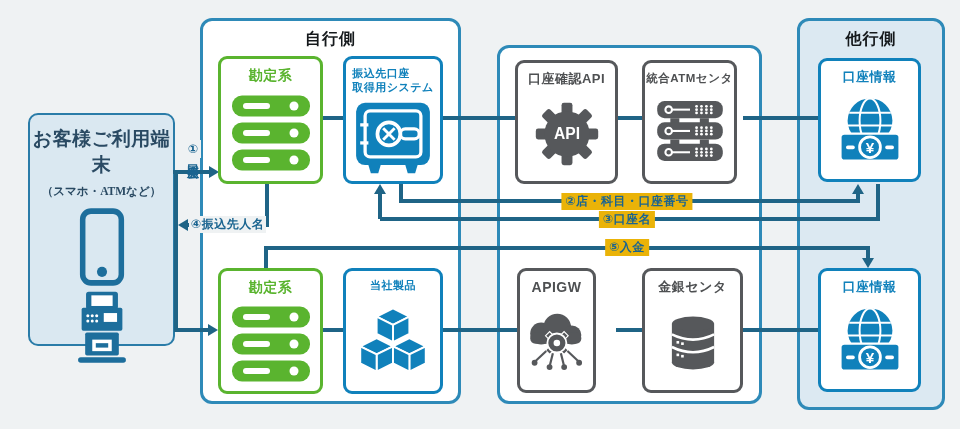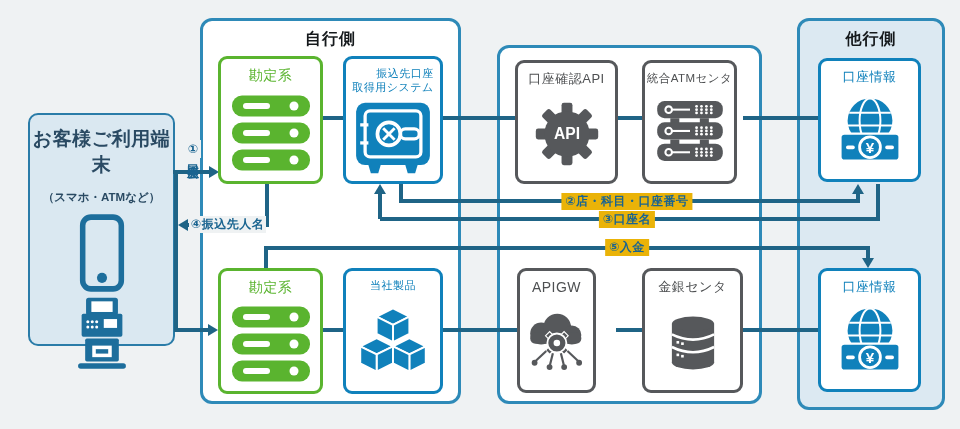--- a/index.html
+++ b/index.html
@@ -10,21 +10,21 @@
   .container{position:absolute;border:3px solid #2e8ab8;border-radius:12px;box-sizing:border-box;z-index:1;}
   .container.white{background:#ffffff;}
   .container.blue{background:#dce9f2;}
   .container-title{position:absolute;width:100%;text-align:center;top:8px;font-size:16px;font-weight:bold;color:#15191c;letter-spacing:1px;z-index:5;}
 
   
   .box{position:absolute;background:#fff;border-radius:9px;box-sizing:border-box;z-index:3;display:flex;flex-direction:column;align-items:center;padding-top:8px;}
   .b-green{border:3px solid #5ab42f;}
   .b-blue{border:3px solid #1081bb;}
   .b-gray{border:3px solid #56585b;}
-  .box-title{font-weight:normal;text-align:right;line-height:1.25;letter-spacing:0.5px;}
+  .box-title{font-weight:bold;text-align:left;line-height:1.25;letter-spacing:0.5px;}
   .t-green{color:#5ab42f;font-size:14px;}
   .t-blue{color:#1081bb;font-size:13px;}
   .t-blue-sm{color:#1081bb;font-size:11px;}
   .t-gray{color:#4e5052;font-size:13px;}
   .t-gray-sm{color:#4e5052;font-size:11.5px;}
   .icon-wrap{flex:1;display:flex;align-items:center;justify-content:center;width:100%;}
 
   
   .hline{position:absolute;height:4px;background:#1f6486;z-index:2;}
   .vline{position:absolute;width:4px;background:#1f6486;z-index:2;}
@@ -36,21 +36,21 @@
 
   
   .flow-label{position:absolute;font-size:12px;font-weight:bold;color:#1a6490;z-index:4;white-space:nowrap;letter-spacing:0.5px;}
   .flow-label.on-white{background:#eab308;padding:0 4px;transform:translateX(-50%);}
   .flow-label.on-gray{background:#eff2f3;padding:0 2px;}
   .flow-label.vertical{writing-mode:vertical-rl;text-orientation:upright;background:#eff2f3;padding:2px 0;letter-spacing:0;}
 
   
   #customer-panel{position:absolute;left:28px;top:113px;width:147px;height:233px;background:#dae8f1;border:2px solid #2a7ca8;border-radius:10px;box-sizing:border-box;z-index:1;text-align:center;}
   #customer-panel .p-title{margin-top:11px;font-size:19px;font-weight:bold;color:#2a4a63;letter-spacing:0.5px;}
-  #customer-panel .p-sub{margin-top:12px;font-size:11.5px;font-weight:bold;color:#2a4a63;}
+  #customer-panel .p-sub{margin-top:6px;font-size:11.5px;font-weight:bold;color:#2a4a63;font-family:Liberation Serif, serif;}
   .cust-icon{display:block;margin:0 auto;}
 </style>
 </head>
 <body>
 
 <div id="stage">
 
   <div id="customer-panel">
     <div class="p-title">お客様ご利用端末</div>
     <div class="p-sub">（スマホ・ATMなど）</div>

